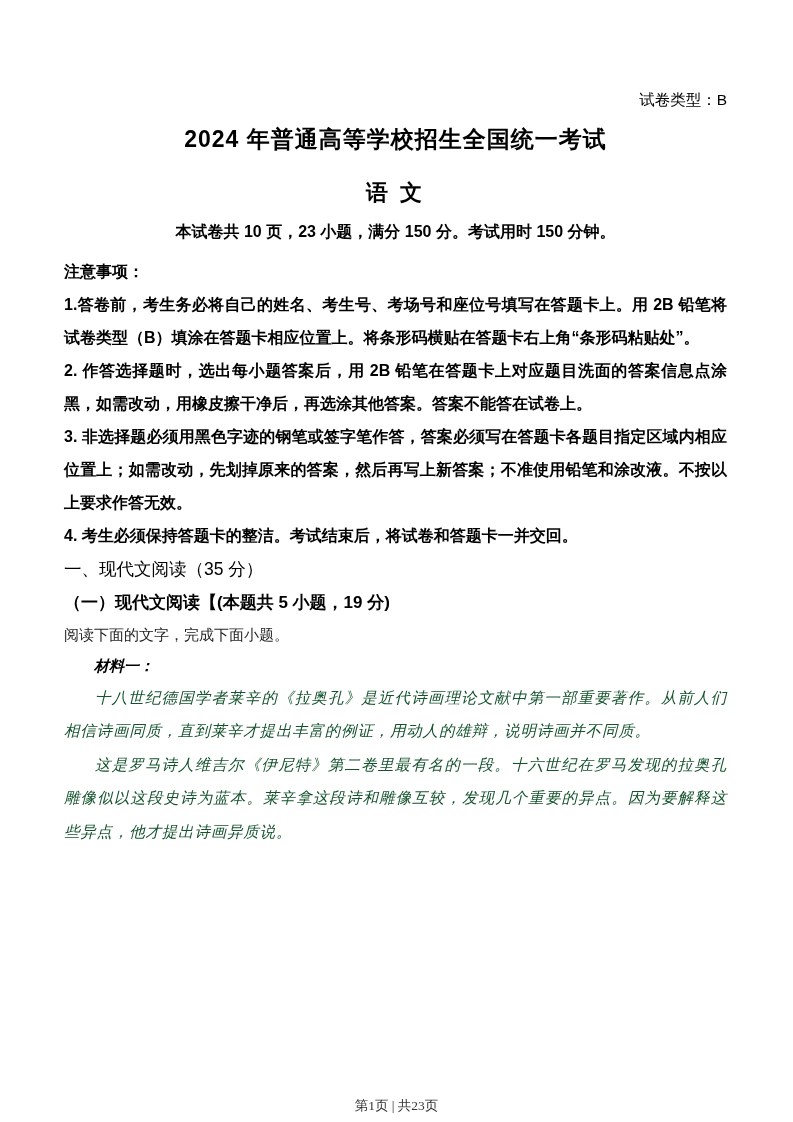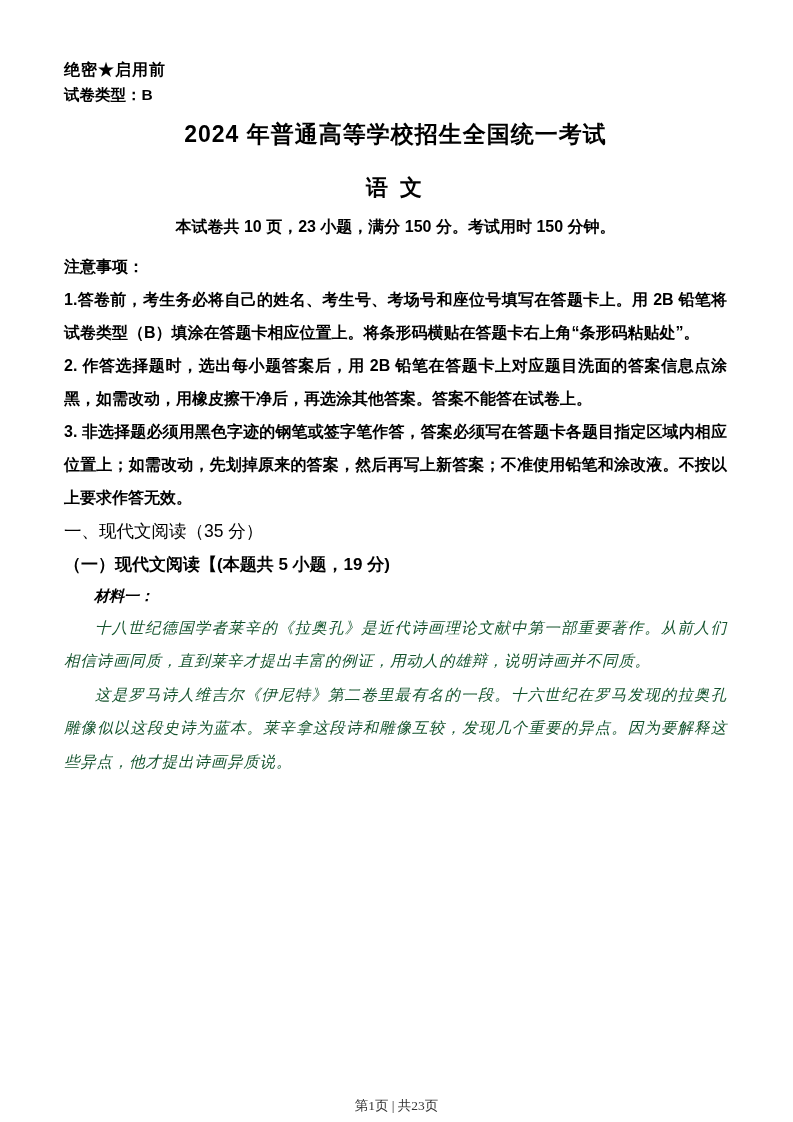--- a/index.html
+++ b/index.html
@@ -15,23 +15,24 @@
   }
   .content {
     padding: 60px 66px 0 64px;
   }
   .classified {
     font-size: 16px;
     font-weight: bold;
     letter-spacing: 1px;
   }
   .paper-type {
-    margin-top: 4px;
+    margin-top: 30px;
+    text-align: right;
     font-size: 15.5px;
-    font-weight: bold;
+    font-weight: normal;
   }
   .exam-title {
     margin-top: 13px;
     text-align: center;
     font-size: 23px;
     font-weight: bold;
     letter-spacing: 1px;
   }
   .subject-title {
     margin-top: 23px;
@@ -104,41 +105,42 @@
     font-size: 13.5px;
     color: #333333;
   }
 </style>
 </head>
 <body>
 
 <div class="page">
   <div class="content">
 
-    <div class="classified">绝密★启用前</div>
 
     <div class="paper-type">试卷类型：B</div>
 
     <h1 class="exam-title">2024 年普通高等学校招生全国统一考试</h1>
 
     <h2 class="subject-title">语 文</h2>
 
     <div class="exam-info">本试卷共 10 页，23 小题，满分 150 分。考试用时 150 分钟。</div>
 
     <div class="notices">
       <p>注意事项：</p>
       <p>1.答卷前，考生务必将自己的姓名、考生号、考场号和座位号填写在答题卡上。用 2B 铅笔将试卷类型（B）填涂在答题卡相应位置上。将条形码横贴在答题卡右上角“条形码粘贴处”。</p>
       <p>2. 作答选择题时，选出每小题答案后，用 2B 铅笔在答题卡上对应题目洗面的答案信息点涂黑，如需改动，用橡皮擦干净后，再选涂其他答案。答案不能答在试卷上。</p>
       <p>3. 非选择题必须用黑色字迹的钢笔或签字笔作答，答案必须写在答题卡各题目指定区域内相应位置上；如需改动，先划掉原来的答案，然后再写上新答案；不准使用铅笔和涂改液。不按以上要求作答无效。</p>
+      <p>4. 考生必须保持答题卡的整洁。考试结束后，将试卷和答题卡一并交回。</p>
     </div>
 
     <div class="section-heading">一、现代文阅读（35 分）</div>
 
     <div class="subsection-heading">（一）现代文阅读【(本题共 5 小题，19 分)</div>
 
+    <div class="instruction">阅读下面的文字，完成下面小题。</div>
 
     <div class="material-label">材料一：</div>
 
     <div class="material-body">
       <p>十八世纪德国学者莱辛的《拉奥孔》是近代诗画理论文献中第一部重要著作。从前人们相信诗画同质，直到莱辛才提出丰富的例证，用动人的雄辩，说明诗画并不同质。</p>
       <p>这是罗马诗人维吉尔《伊尼特》第二卷里最有名的一段。十六世纪在罗马发现的拉奥孔雕像似以这段史诗为蓝本。莱辛拿这段诗和雕像互较，发现几个重要的异点。因为要解释这些异点，他才提出诗画异质说。</p>
     </div>
 
   </div>
 

